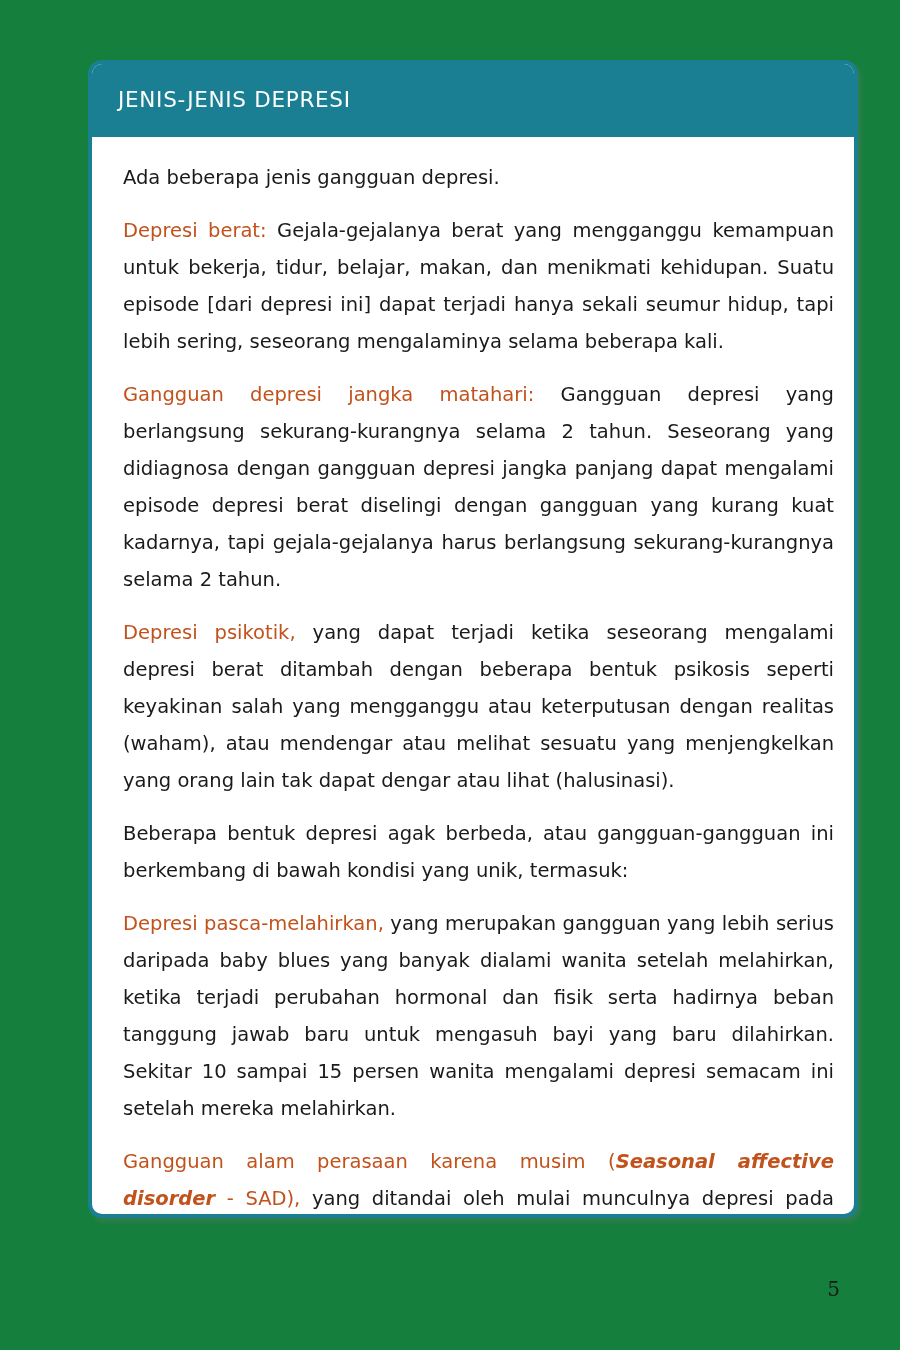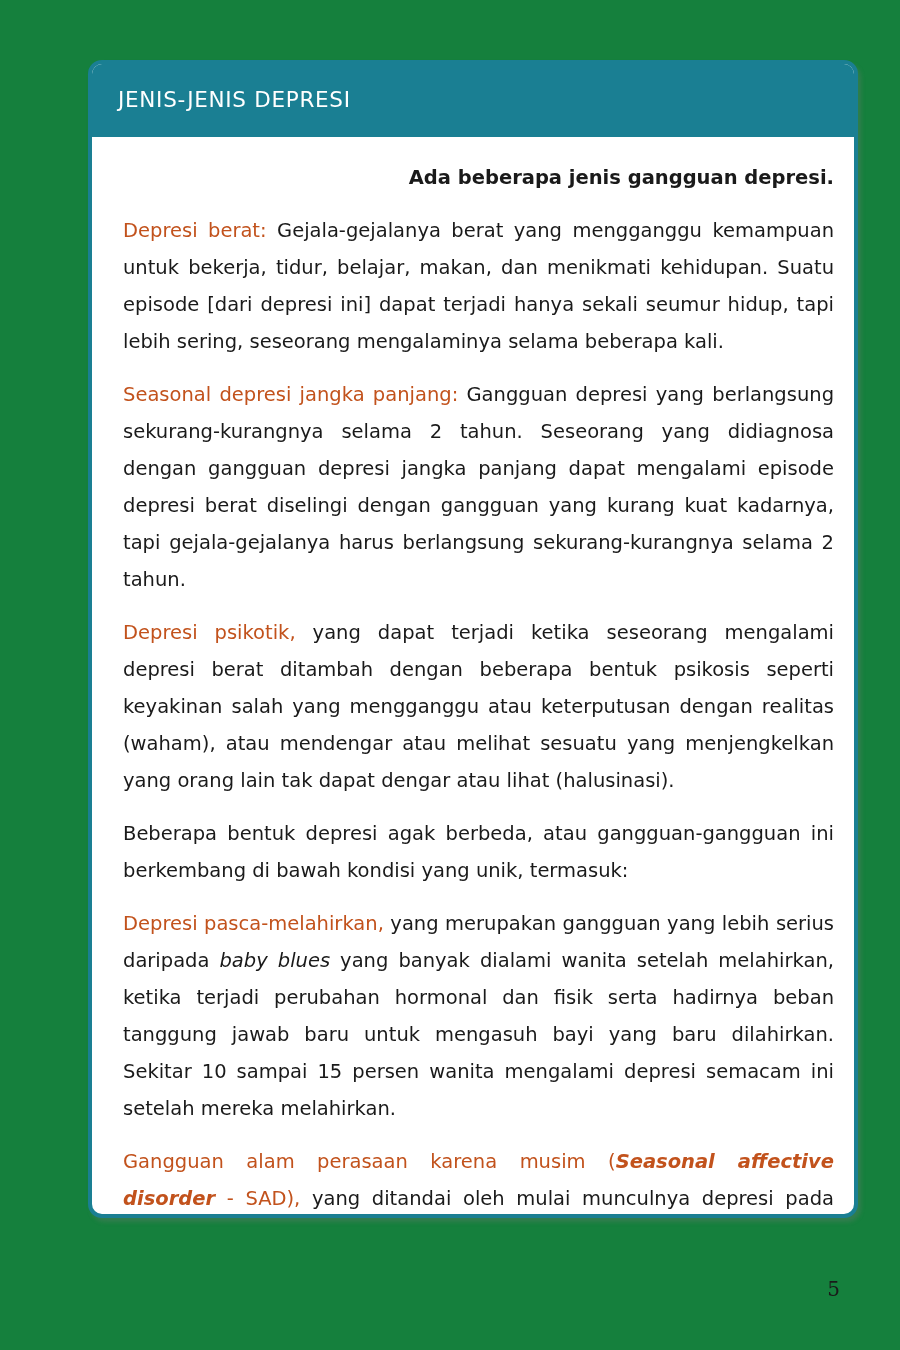--- a/index.html
+++ b/index.html
@@ -68,33 +68,32 @@
     color: #1a1a1a;
     font-family: "DejaVu Sans", sans-serif;
     font-size: 19.5px;
     line-height: 37px;
     text-align: justify;
     text-justify: inter-word;
     margin: 0 0 16px 0;
     hyphens: none;
   }
   .para.last { margin-bottom: 0; }
-  .para.plain { text-align: right; font-weight: bold; }
+  .para.plain { text-align: left; }
 
   .lead {
     color: #C2521C;
     font-weight: normal;
   }
   .lead-italic {
     color: #C2521C;
     font-weight: bold;
     font-style: italic;
   }
   .ital {
-    font-style: italic;
     margin-top: 48px;
   }
 
   
   .page-number {
     position: absolute;
     right: 108px;
     top: 1277px;
     font-family: "DejaVu Serif", serif;
     font-size: 20px;
@@ -117,21 +116,21 @@
 
       <p class="para plain">
         <span>Ada beberapa jenis gangguan depresi.</span>
       </p>
 
       <p class="para">
         <span class="lead">Depresi berat:</span><span> Gejala-gejalanya berat yang mengganggu kemampuan untuk bekerja, tidur, belajar, makan, dan menikmati kehidupan. Suatu episode [dari depresi ini] dapat terjadi hanya sekali seumur hidup, tapi lebih sering, seseorang mengalaminya selama beberapa kali.</span>
       </p>
 
       <p class="para">
-        <span class="lead">Seasonal depresi jangka panjang:</span><span> Gangguan depresi yang berlangsung sekurang-kurangnya selama 2 tahun. Seseorang yang didiagnosa dengan gangguan depresi jangka panjang dapat mengalami episode depresi berat diselingi dengan gangguan yang kurang kuat kadarnya, tapi gejala-gejalanya harus berlangsung sekurang-kurangnya selama 2 tahun.</span>
+        <span class="lead">Gangguan depresi jangka matahari:</span><span> Gangguan depresi yang berlangsung sekurang-kurangnya selama 2 tahun. Seseorang yang didiagnosa dengan gangguan depresi jangka panjang dapat mengalami episode depresi berat diselingi dengan gangguan yang kurang kuat kadarnya, tapi gejala-gejalanya harus berlangsung sekurang-kurangnya selama 2 tahun.</span>
       </p>
 
       <p class="para">
         <span class="lead">Depresi psikotik,</span><span> yang dapat terjadi ketika seseorang mengalami depresi berat ditambah dengan beberapa bentuk psikosis seperti keyakinan salah yang mengganggu atau keterputusan dengan realitas (waham), atau mendengar atau melihat sesuatu yang menjengkelkan yang orang lain tak dapat dengar atau lihat (halusinasi).</span>
       </p>
 
       <p class="para">
         <span>Beberapa bentuk depresi agak berbeda, atau gangguan-gangguan ini berkembang di bawah kondisi yang unik, termasuk:</span>
       </p>
 

